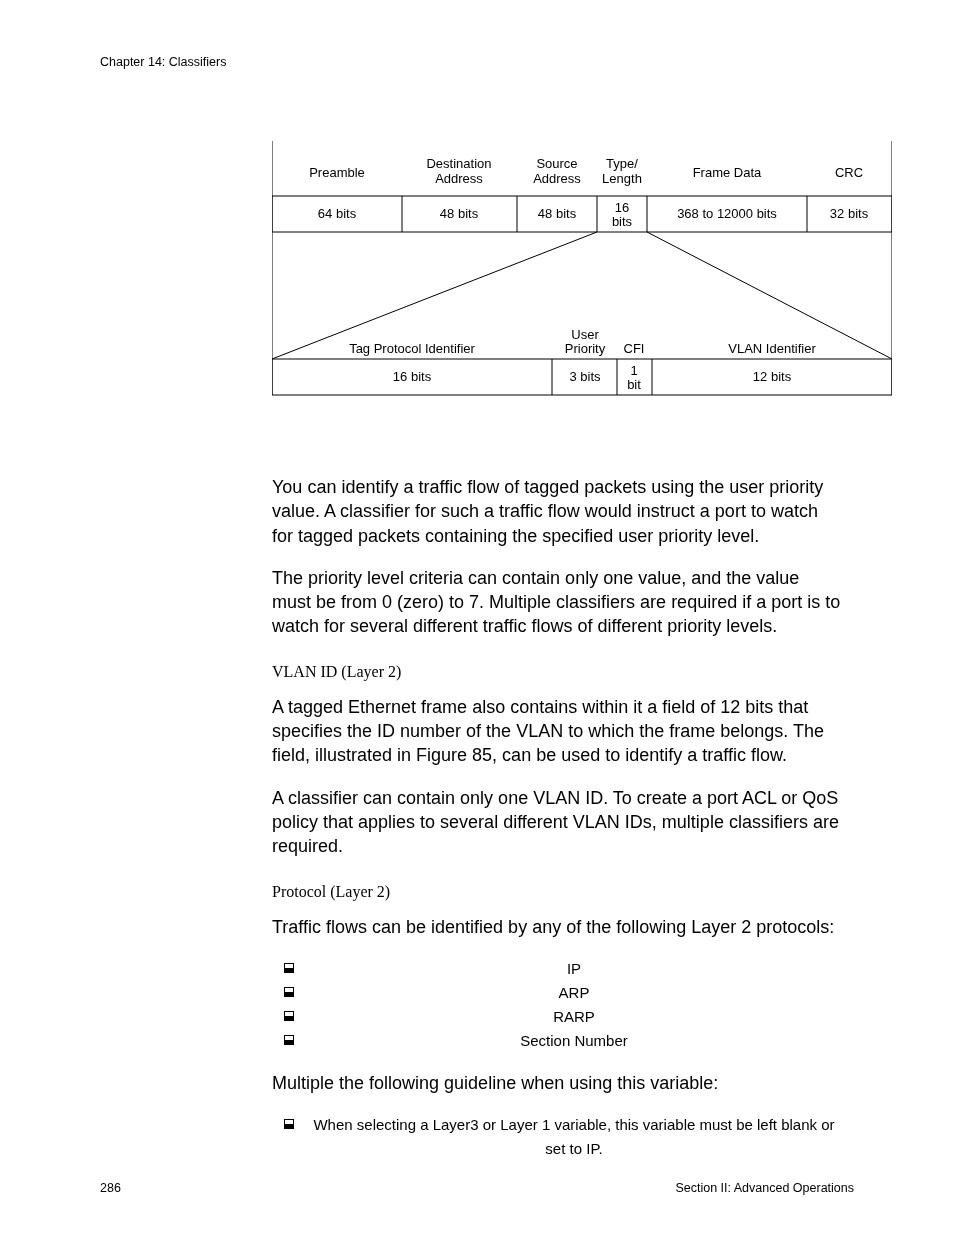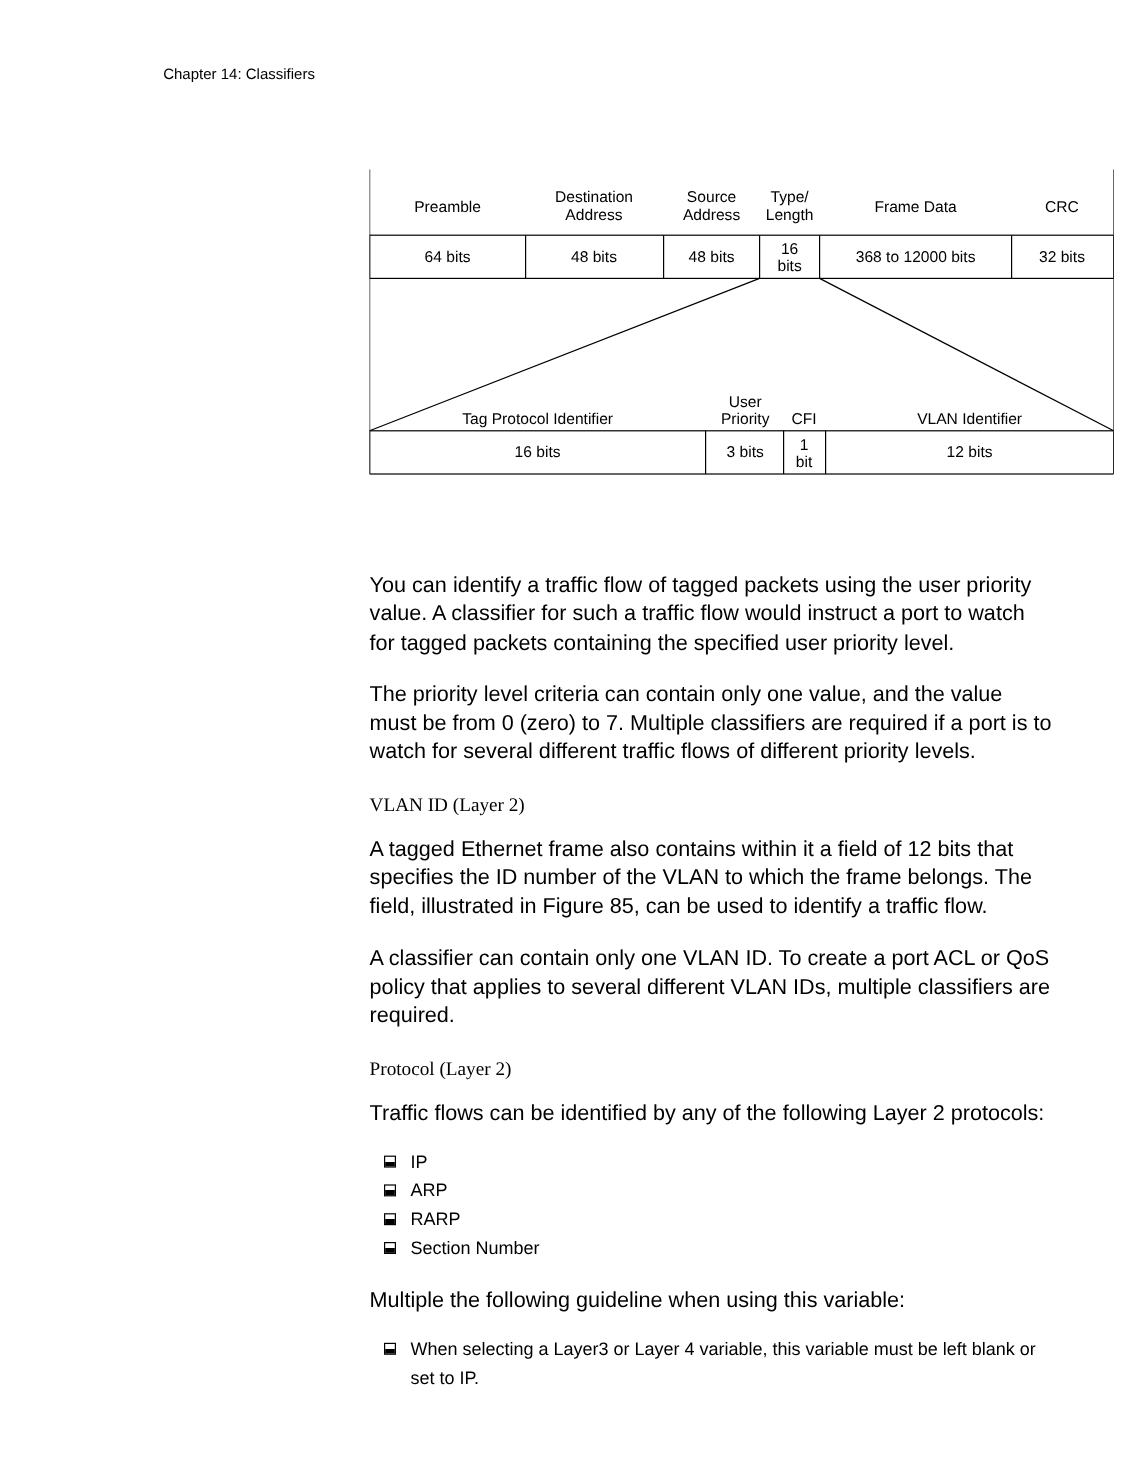--- a/index.html
+++ b/index.html
@@ -8,21 +8,20 @@
     margin: 0;
     padding: 0;
     background: #fff;
     color: #000;
     width: 954px;
   }
   .page {
     padding: 55px 100px 40px 100px;
     position: relative;
     min-height: 1235px;
-    margin-left: 36px;
   }
   .header {
     font-size: 12.5px;
     color: #000;
     margin-bottom: 72px;
   }
   .content {
     margin-left: 172px;
     width: 570px;
   }
@@ -51,20 +50,21 @@
   ul.bullets {
     list-style: none;
     padding: 0;
     margin: 0 0 18px 0;
   }
   ul.bullets > li {
     font-size: 15px;
     line-height: 1.6;
     padding-left: 34px;
     position: relative;
+    text-align: center;
   }
   ul.bullets > li::before {
     content: "";
     position: absolute;
     left: 12px;
     top: 6px;
     width: 8px;
     height: 8px;
     border: 1px solid #000;
     background: linear-gradient(180deg, #fff 0%, #fff 50%, #000 50%, #000 100%);
@@ -173,18 +173,22 @@
     <ul class="bullets">
       <li>IP</li>
       <li>ARP</li>
       <li>RARP</li>
       <li>Section Number</li>
     </ul>
 
     <p class="para">Multiple the following guideline when using this variable:</p>
 
     <ul class="bullets">
-      <li>When selecting a Layer3 or Layer 4 variable, this variable must be left blank or set to IP.</li>
+      <li>When selecting a Layer3 or Layer 1 variable, this variable must be left blank or set to IP.</li>
     </ul>
 
   </div>
 
+  <div class="footer">
+    <span>286</span>
+    <span>Section II: Advanced Operations</span>
+  </div>
 </div>
 
 </body></html>

